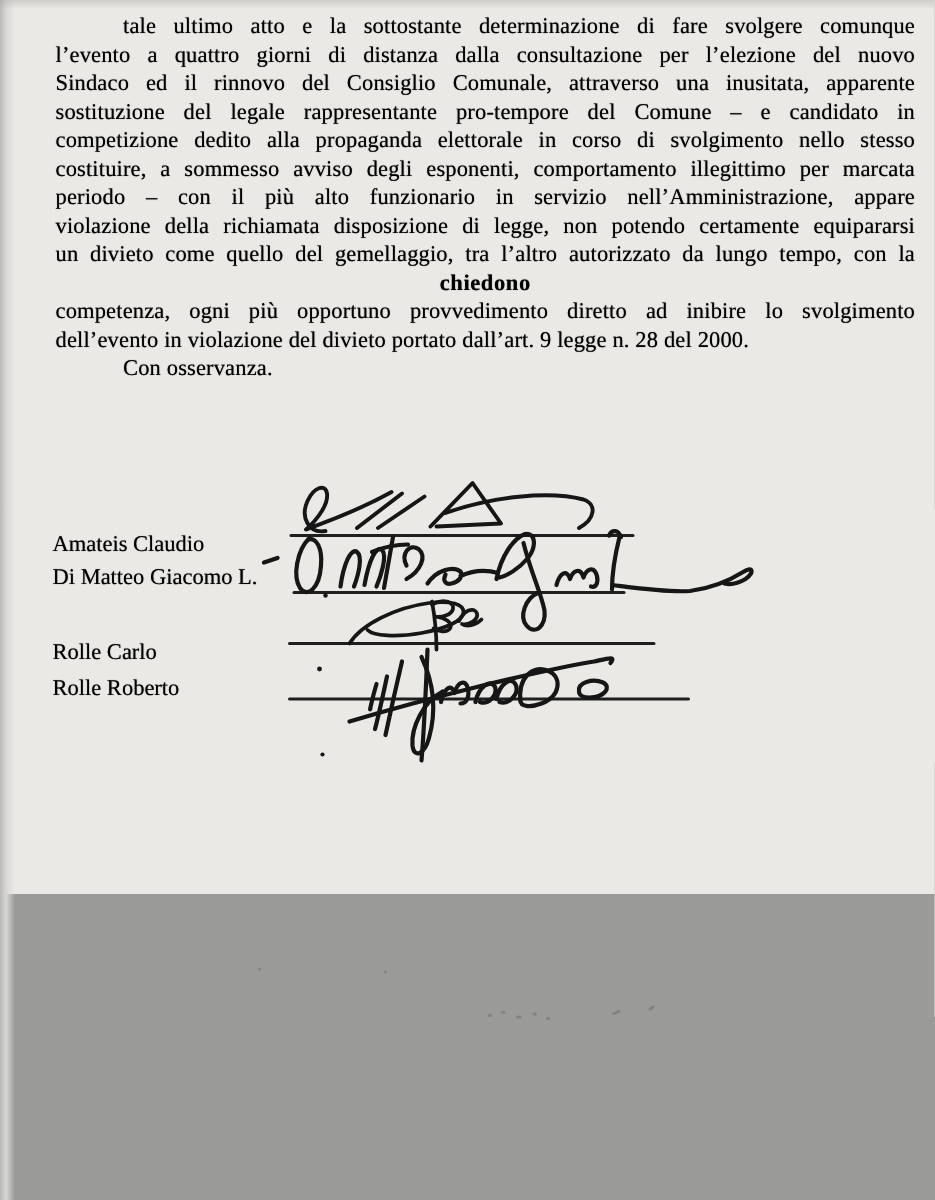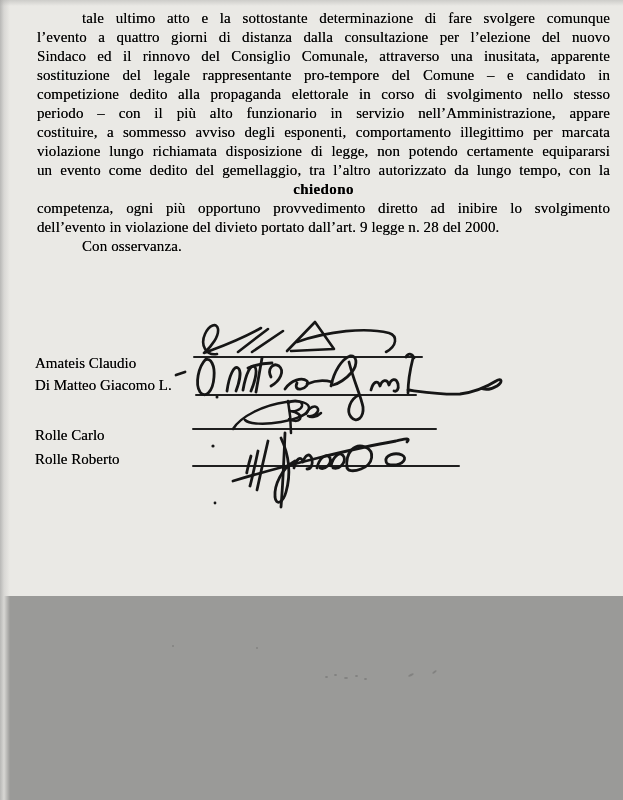--- a/index.html
+++ b/index.html
@@ -52,24 +52,24 @@
 <div class="page">
   <div class="edge-left"></div>
   <div class="edge-top"></div>
 
   <div class="textblock">
     <div class="line indent">tale ultimo atto e la sottostante determinazione di fare svolgere comunque</div>
     <div class="line">l’evento a quattro giorni di distanza dalla consultazione per l’elezione del nuovo</div>
     <div class="line">Sindaco ed il rinnovo del Consiglio Comunale, attraverso una inusitata, apparente</div>
     <div class="line">sostituzione del legale rappresentante pro-tempore del Comune – e candidato in</div>
     <div class="line">competizione dedito alla propaganda elettorale in corso di svolgimento nello stesso</div>
+    <div class="line">costituire, a sommesso avviso degli esponenti, comportamento illegittimo per marcata</div>
     <div class="line">periodo – con il più alto funzionario in servizio nell’Amministrazione, appare</div>
-    <div class="line">costituire, a sommesso avviso degli esponenti, comportamento illegittimo per marcata</div>
-    <div class="line">violazione lungo richiamata disposizione di legge, non potendo certamente equipararsi</div>
-    <div class="line">un evento come dedito del gemellaggio, tra l’altro autorizzato da lungo tempo, con la</div>
+    <div class="line">violazione della richiamata disposizione di legge, non potendo certamente equipararsi</div>
+    <div class="line">un divieto come quello del gemellaggio, tra l’altro autorizzato da lungo tempo, con la</div>
     <div class="line heading">chiedono</div>
     <div class="line">competenza, ogni più opportuno provvedimento diretto ad inibire lo svolgimento</div>
     <div class="line lastline">dell’evento in violazione del divieto portato dall’art. 9 legge n. 28 del 2000.</div>
     <div class="line lastline indent">Con osservanza.</div>
   </div>
 
   <div class="sig-name n1">Amateis Claudio</div>
   <div class="sig-name n2">Di Matteo Giacomo L.</div>
   <div class="sig-name n3">Rolle Carlo</div>
   <div class="sig-name n4">Rolle Roberto</div>

